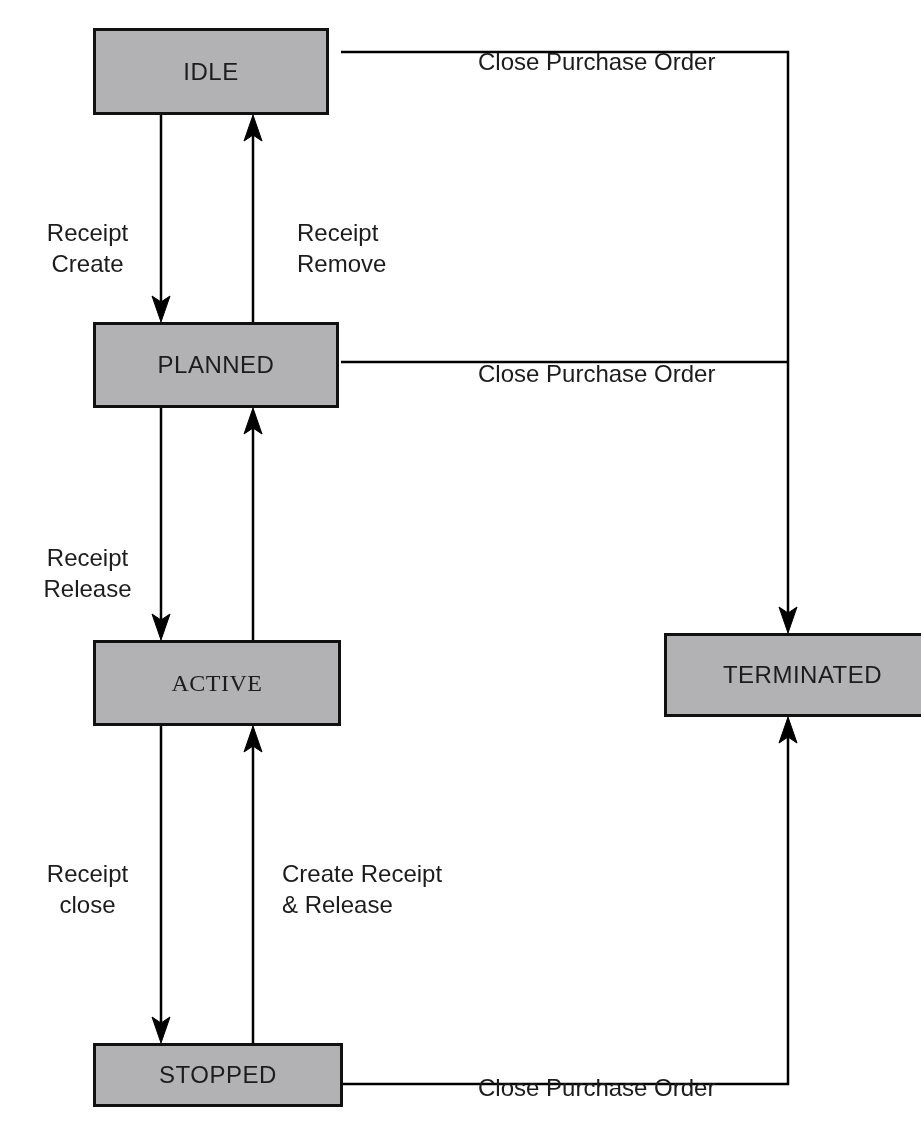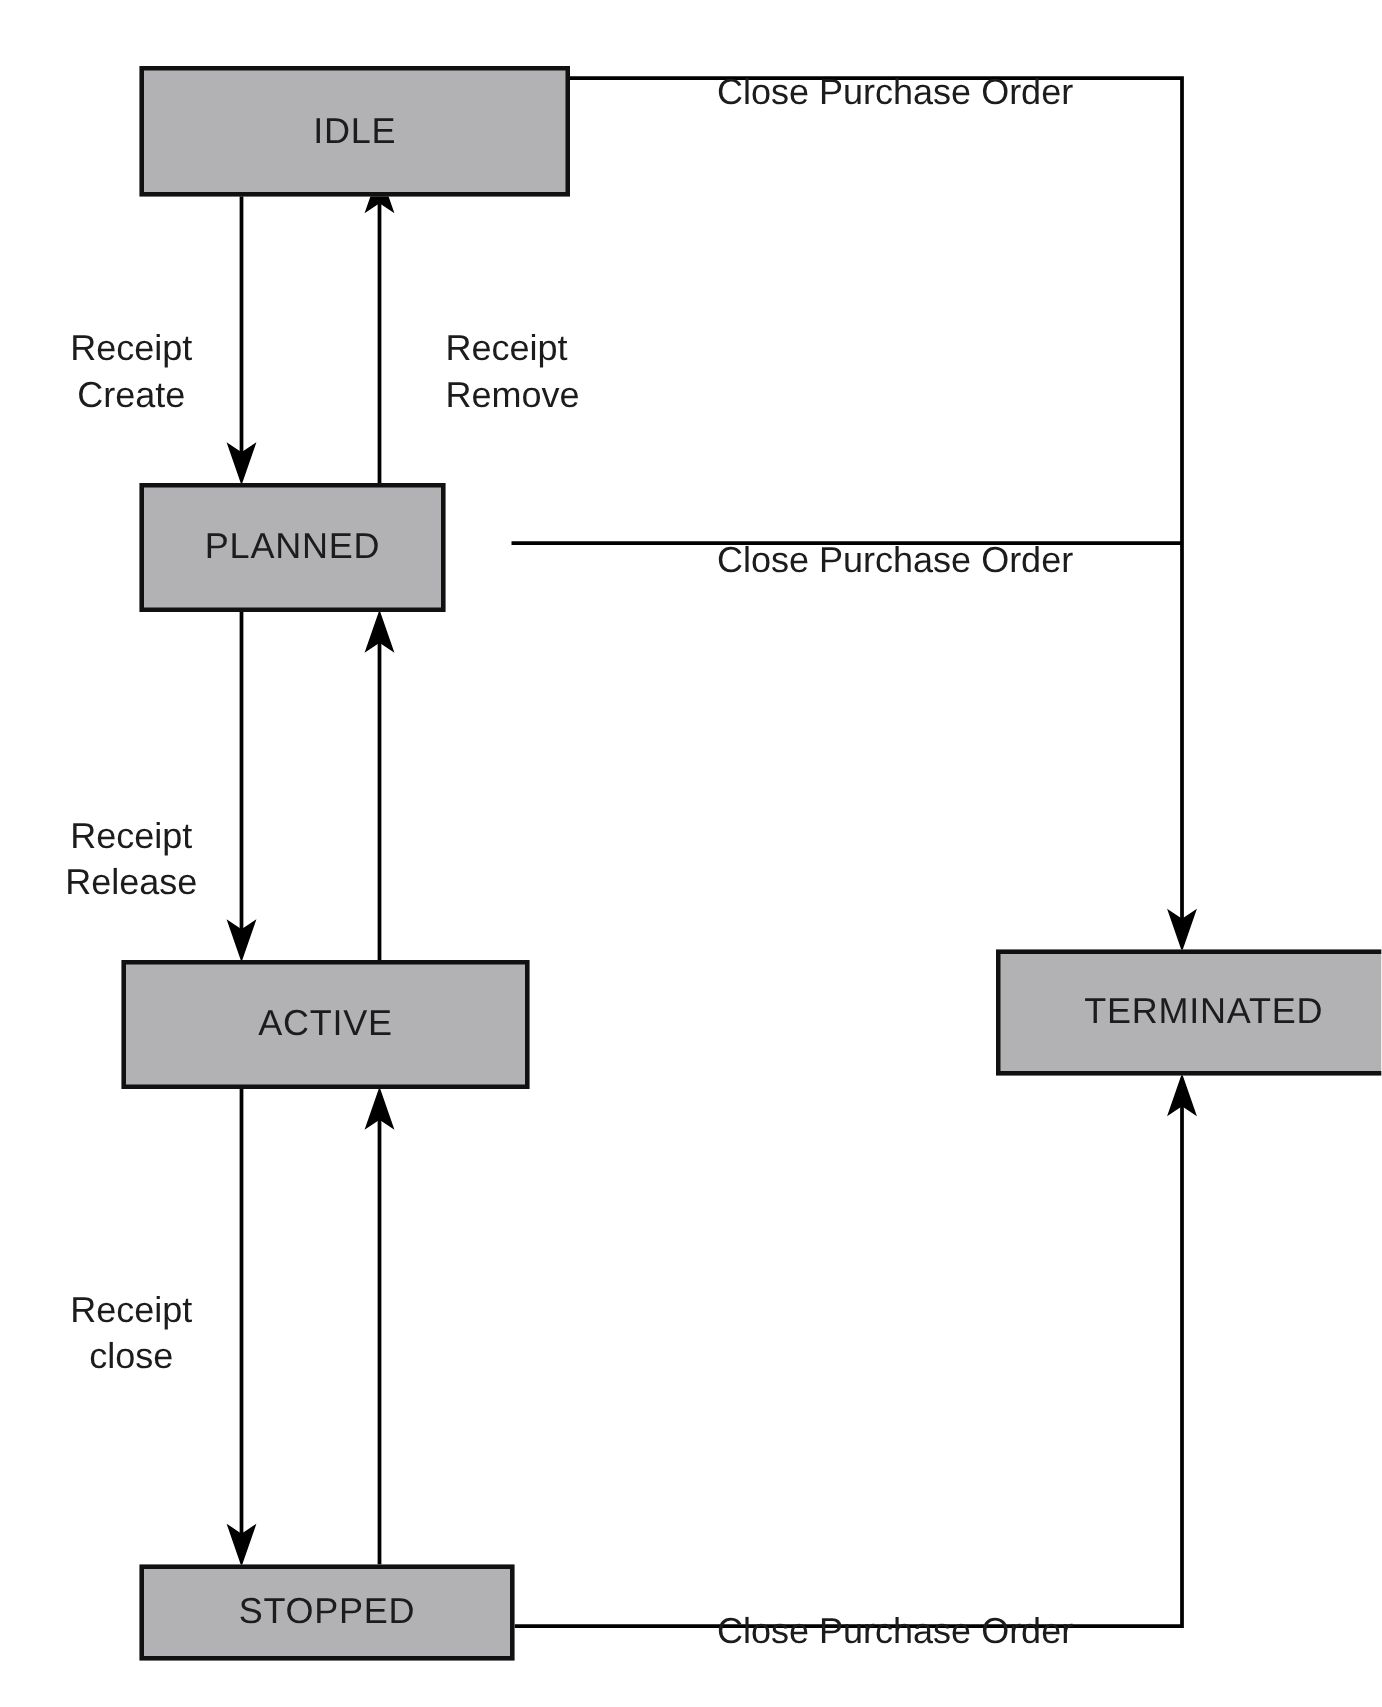--- a/index.html
+++ b/index.html
@@ -28,23 +28,23 @@
     background: #b2b2b4;
     border: 3px solid #111111;
     color: #1c1c1c;
     display: flex;
     align-items: center;
     justify-content: center;
     font-size: 24px;
     letter-spacing: 0.5px;
     text-align: center;
   }
-  #box-idle        { left: 93px;  top: 44px;   width: 287px; height: 87px; }
-  #box-planned     { left: 93px;  top: 322px;  width: 204px; height: 86px; }
-  #box-active      { left: 81px;  top: 640px;  width: 272px; height: 86px; }
+  #box-idle        { left: 93px;  top: 28px;   width: 236px; height: 87px; }
+  #box-planned     { left: 93px;  top: 322px;  width: 246px; height: 86px; }
+  #box-active      { left: 93px;  top: 640px;  width: 248px; height: 86px; font-family: Liberation Serif, serif; }
   #box-stopped     { left: 93px;  top: 1043px; width: 250px; height: 64px; }
   #box-terminated  { left: 664px; top: 633px;  width: 277px; height: 84px; }
 
   .edge-label {
     position: absolute;
     color: #1c1c1c;
     font-size: 24px;
     line-height: 31px;
     white-space: pre-line;
     margin-top: 40px;
@@ -123,15 +123,17 @@
   <div class="edge-label" id="lbl-close-po-idle">Close Purchase Order</div>
   <div class="edge-label center" id="lbl-receipt-create">Receipt
 Create</div>
   <div class="edge-label" id="lbl-receipt-remove">Receipt
 Remove</div>
   <div class="edge-label" id="lbl-close-po-planned">Close Purchase Order</div>
   <div class="edge-label center" id="lbl-receipt-release">Receipt
 Release</div>
   <div class="edge-label center" id="lbl-receipt-close">Receipt
 close</div>
+  <div class="edge-label" id="lbl-create-release">Create Receipt
+&amp; Release</div>
   <div class="edge-label" id="lbl-close-po-stopped">Close Purchase Order</div>
 
 </div>
 
 </body></html>

